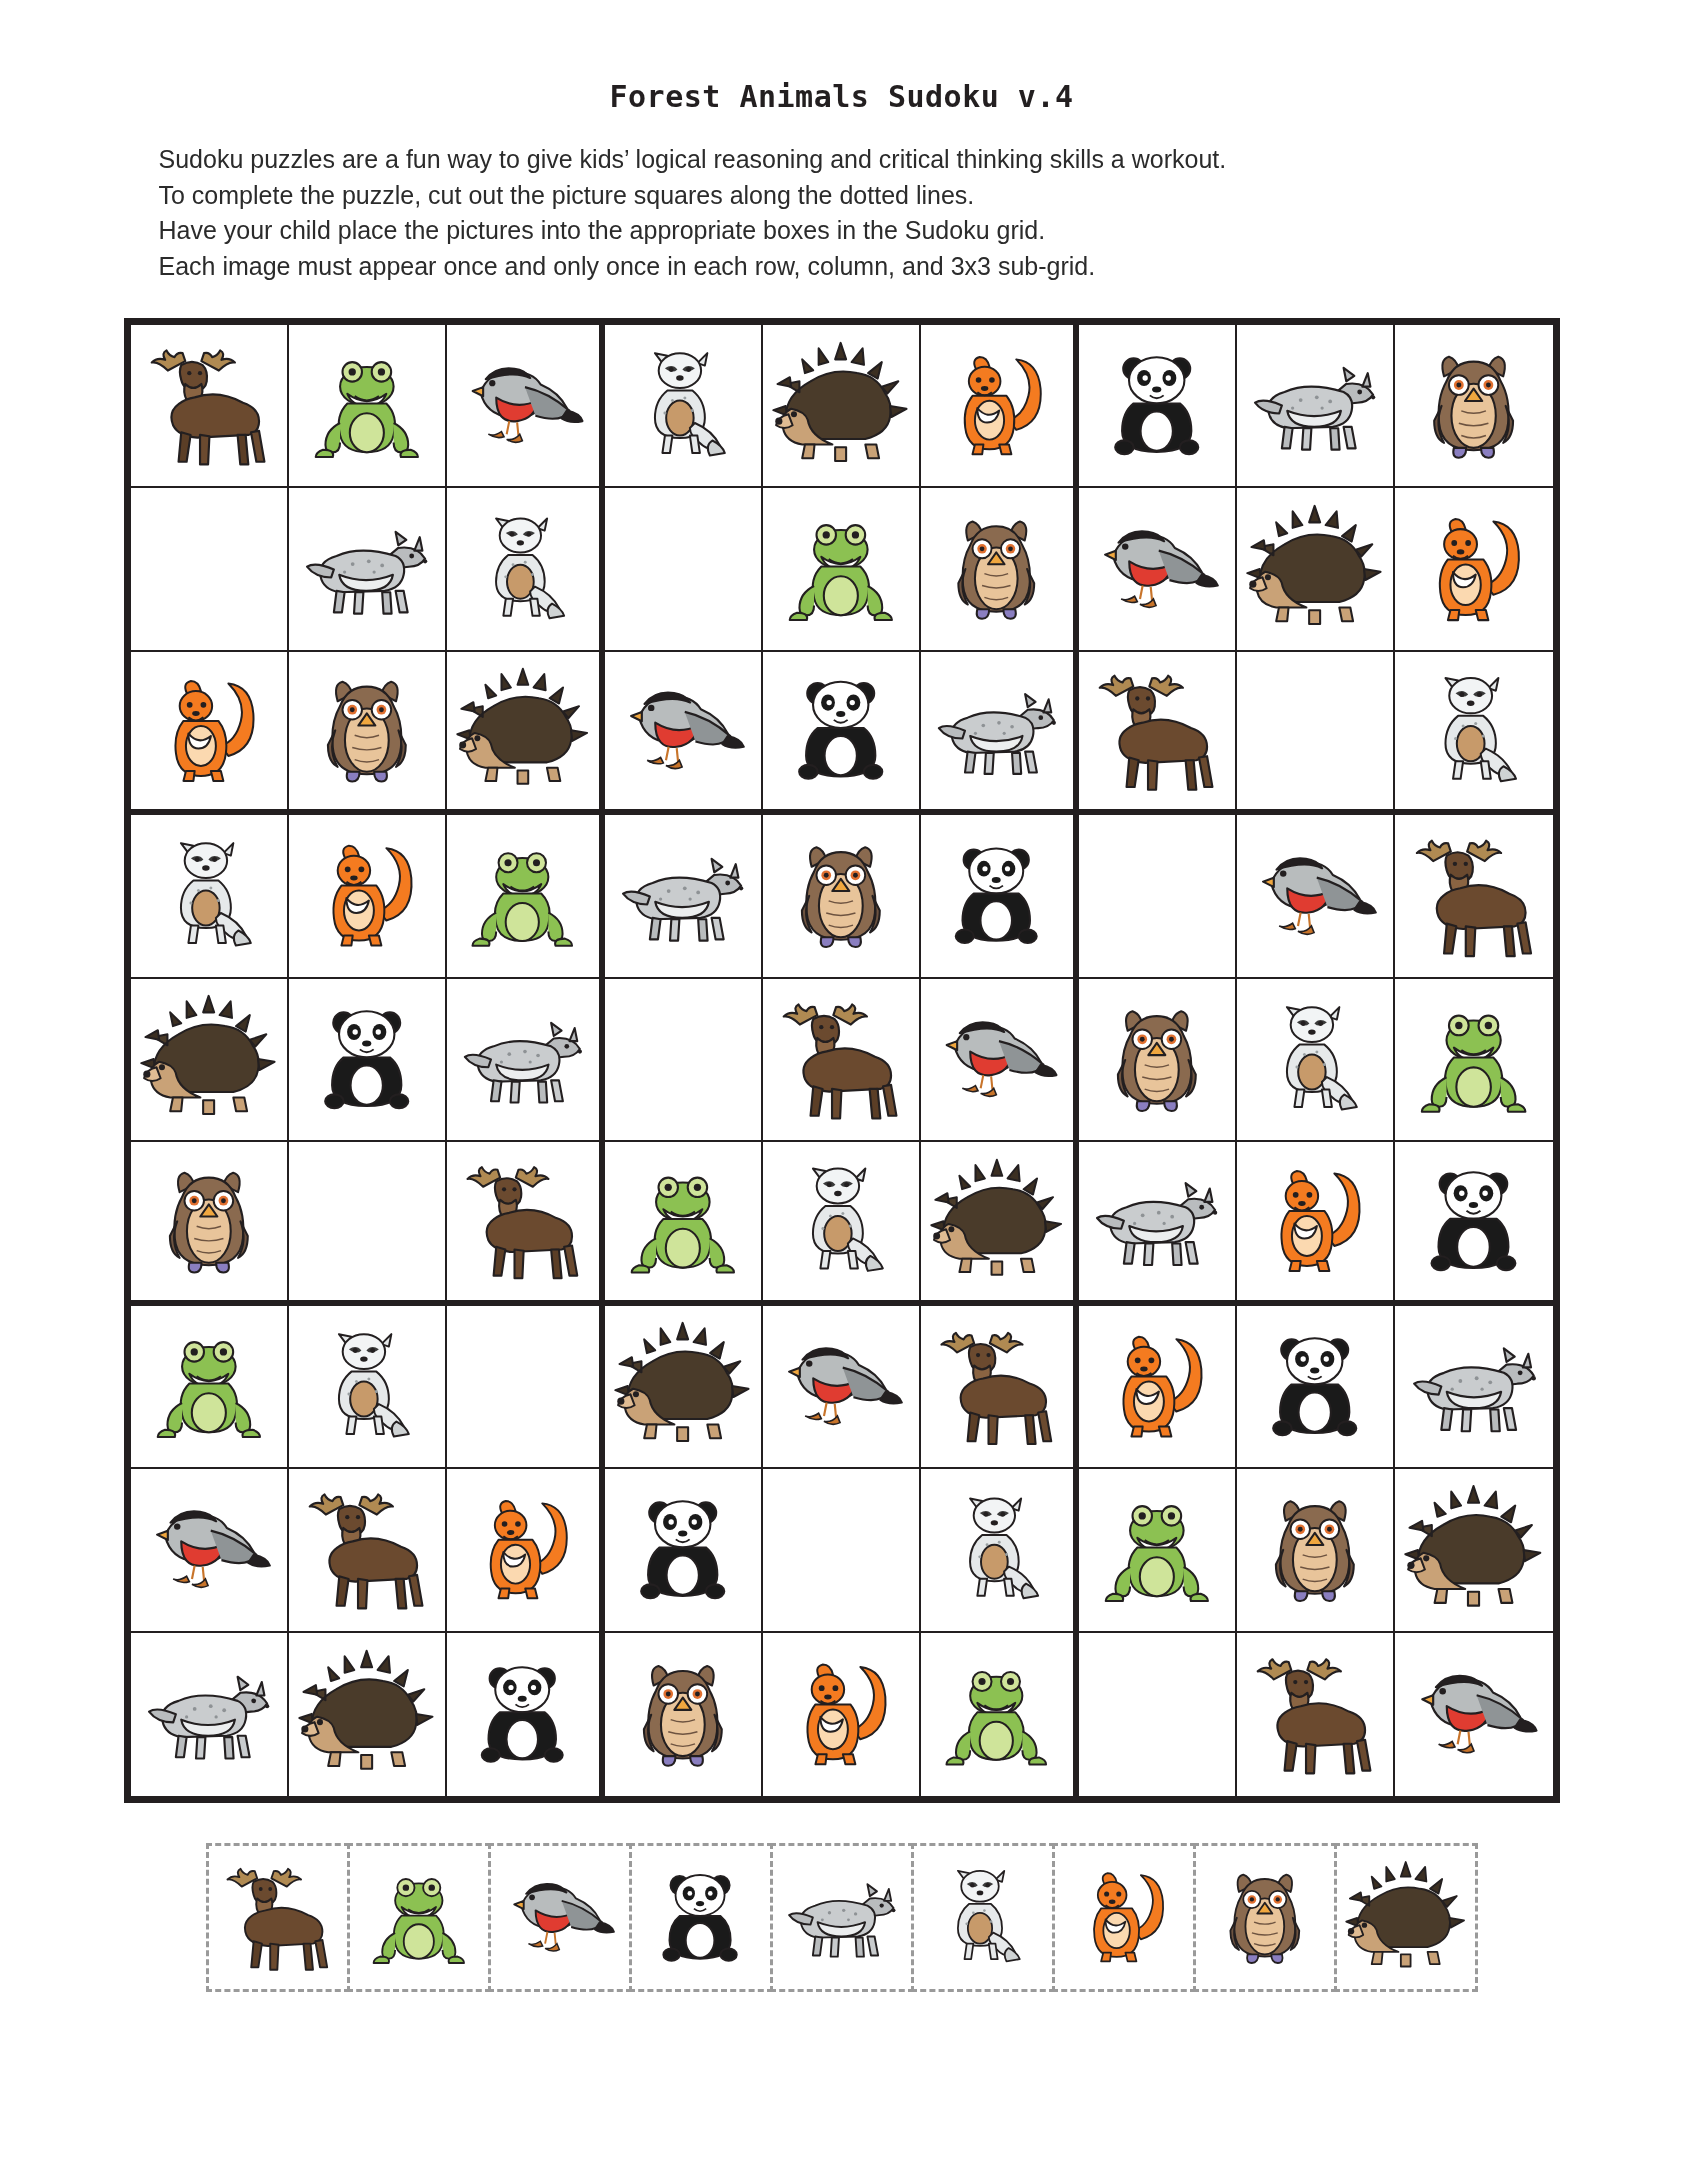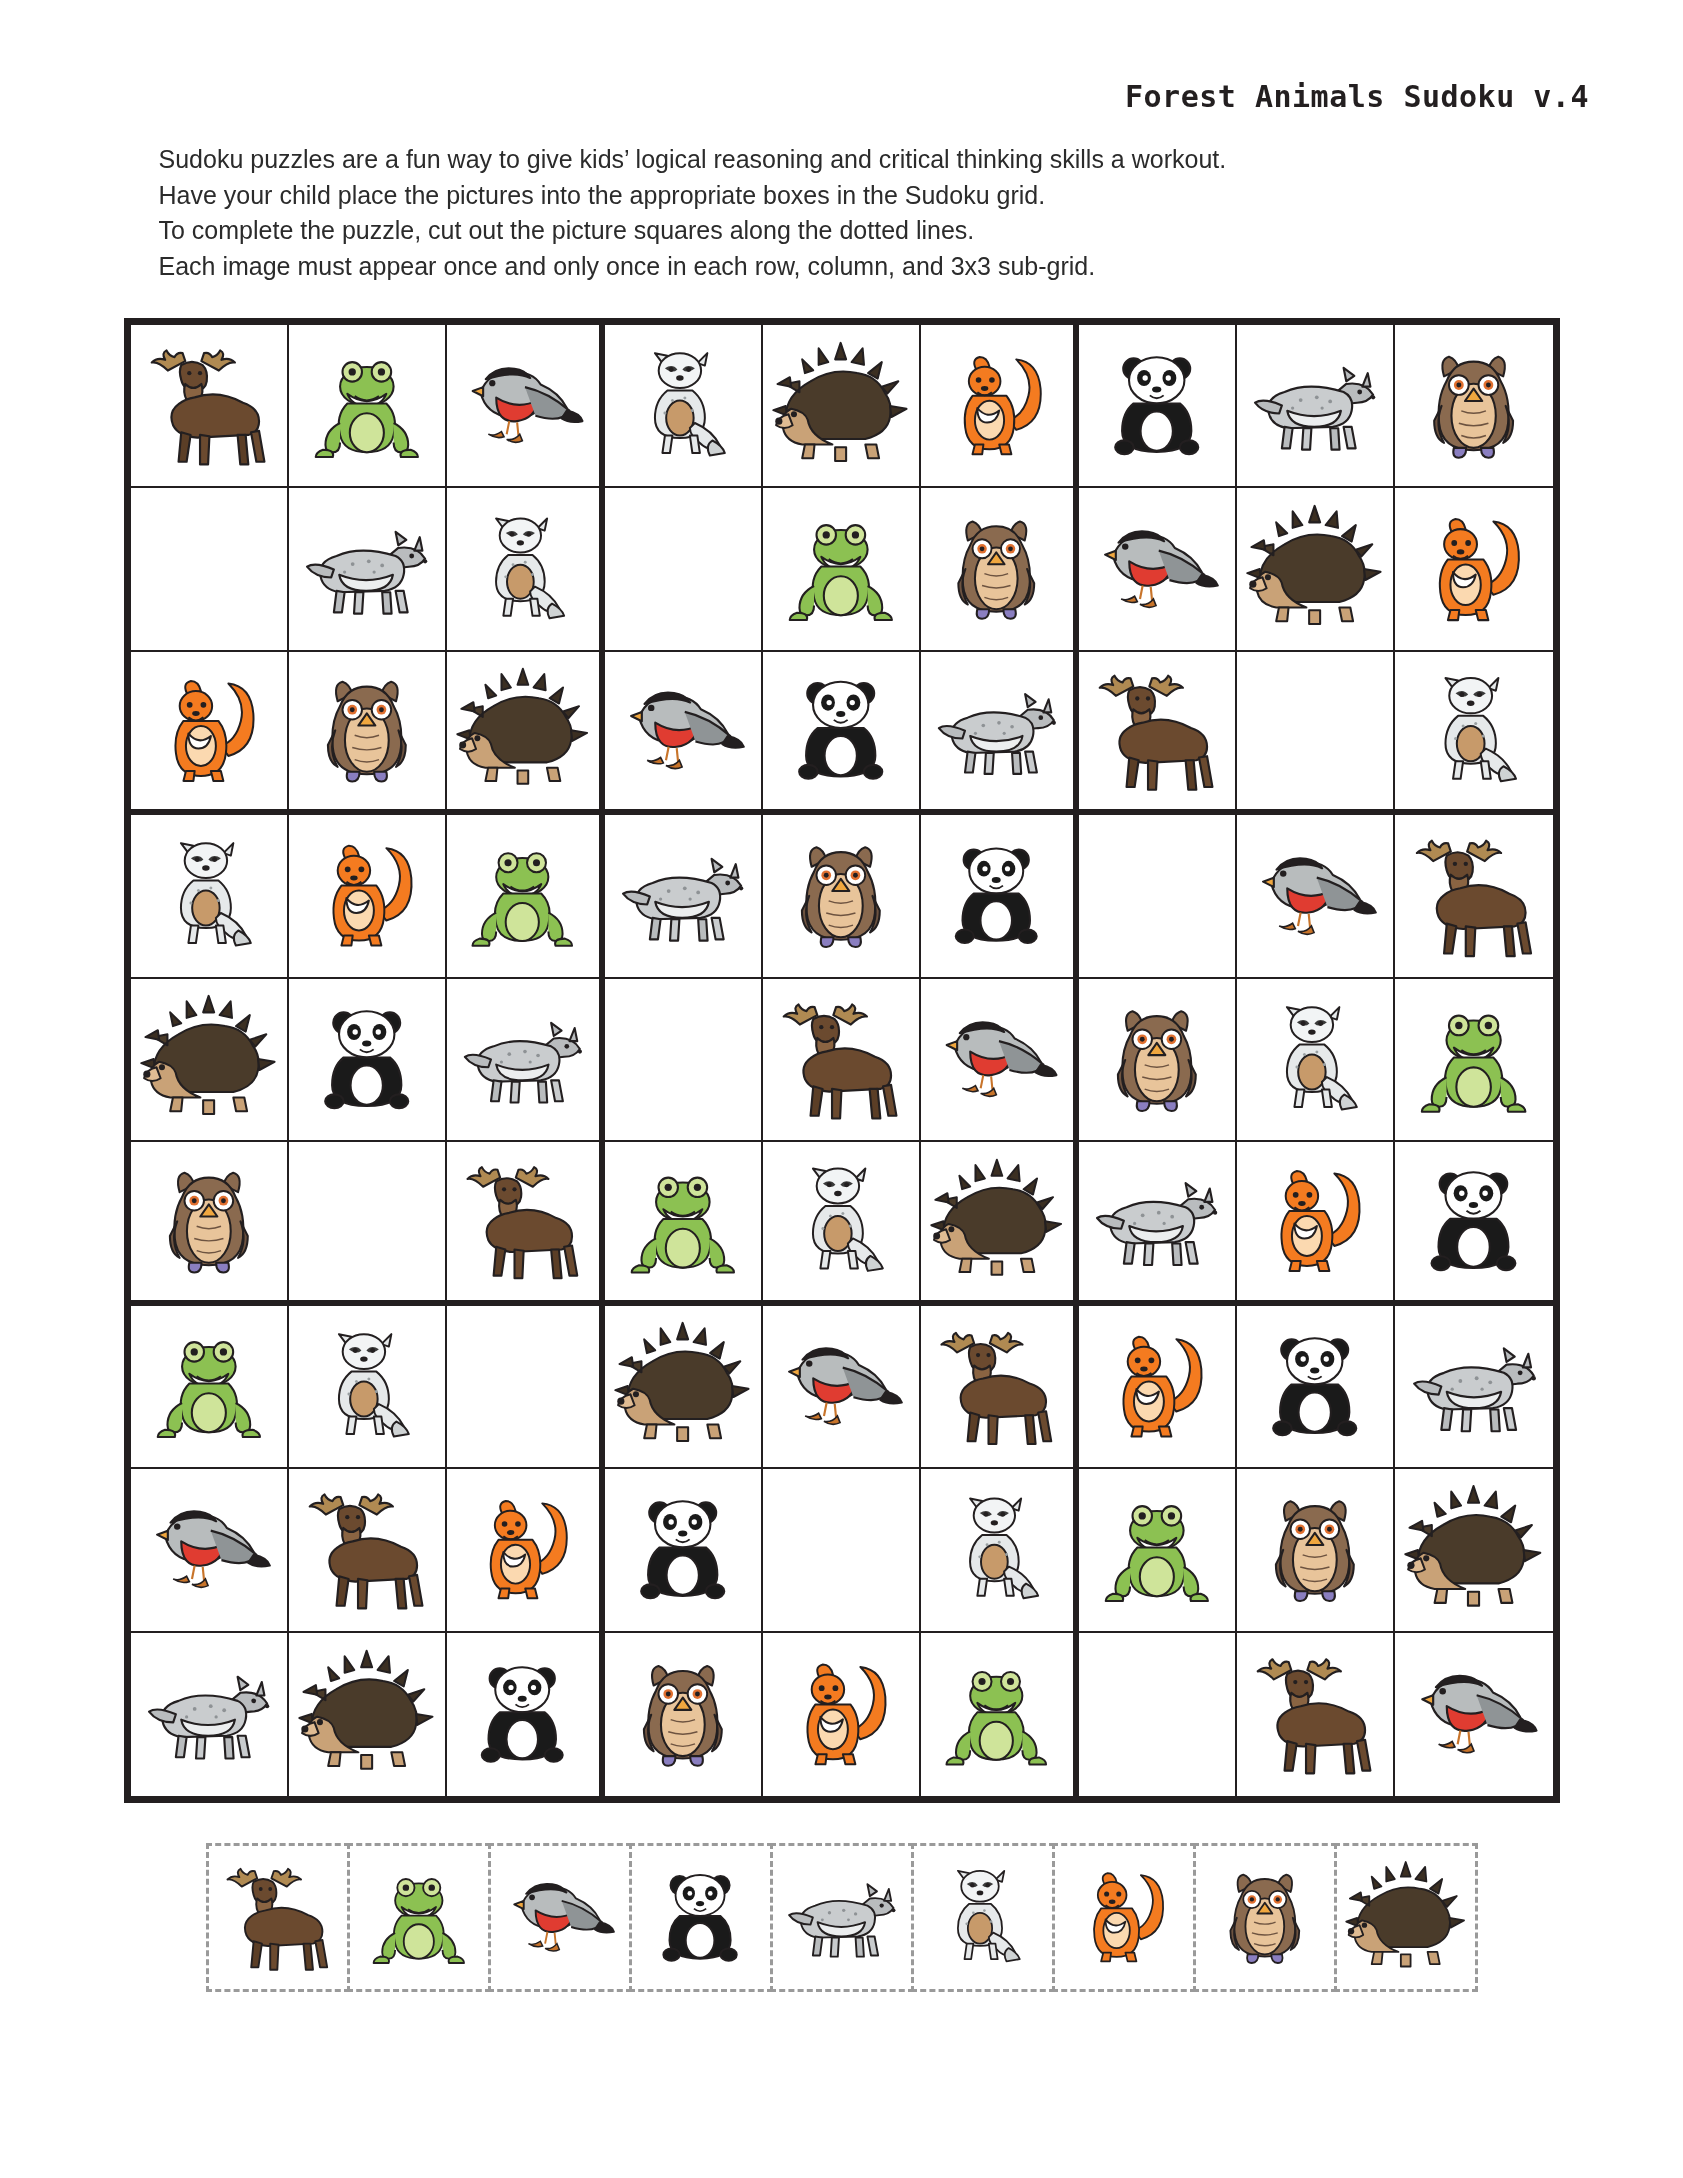--- a/index.html
+++ b/index.html
@@ -15,21 +15,21 @@
     position: relative;
     overflow: hidden;
   }
   .page {
     width: 1683px;
     height: 2178px;
     box-sizing: border-box;
     padding: 59px 94px 40px 94px;
   }
   .title {
-    text-align: right;
+    text-align: center;
     font-family: "DejaVu Sans Mono", monospace;
     font-size: 30px;
     font-weight: bold;
     letter-spacing: 0.5px;
     margin: 20px 0 28px 0;
   }
   .intro {
     text-align: left;
     font-size: 25px;
     line-height: 1.42;
@@ -96,22 +96,22 @@
 </style>
 </head>
 <body>
 
 <div class="page">
 
   <div class="title">Forest Animals Sudoku v.4</div>
 
   <div class="intro">
     <div>Sudoku puzzles are a fun way to give kids’ logical reasoning and critical thinking skills a workout.</div>
+    <div>To complete the puzzle, cut out the picture squares along the dotted lines.</div>
     <div>Have your child place the pictures into the appropriate boxes in the Sudoku grid.</div>
-    <div>To complete the puzzle, cut out the picture squares along the dotted lines.</div>
     <div>Each image must appear once and only once in each row, column, and 3x3 sub-grid.</div>
   </div>
 
   <div class="grid-wrap">
     <div class="grid" id="sudoku-grid">
         <div class="cell">
           <span style="display: flex; width: 100%; height: 100%; align-items: center; justify-content: center;">
             <svg viewBox="0 0 100 100" width="86%" height="86%" xmlns="http://www.w3.org/2000/svg">
       <g stroke="#231f20" stroke-width="1.6" stroke-linejoin="round">
         <path d="M20 24 q-7 -7 -12 -6 q4 -4 10 -2 q-3 -5 1 -7 q2 4 6 5 q2 -4 6 -3 l2 6 z" fill="#b08a52"></path>

